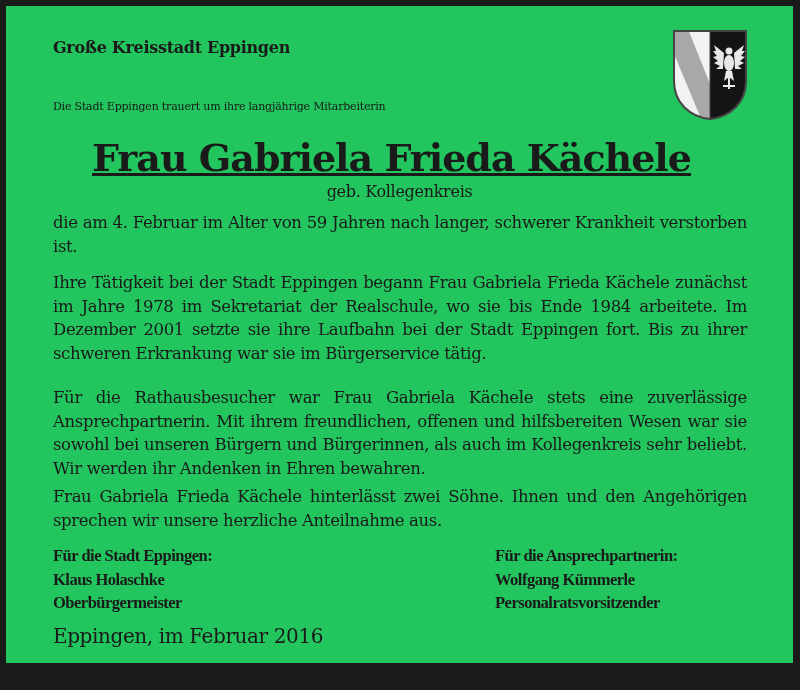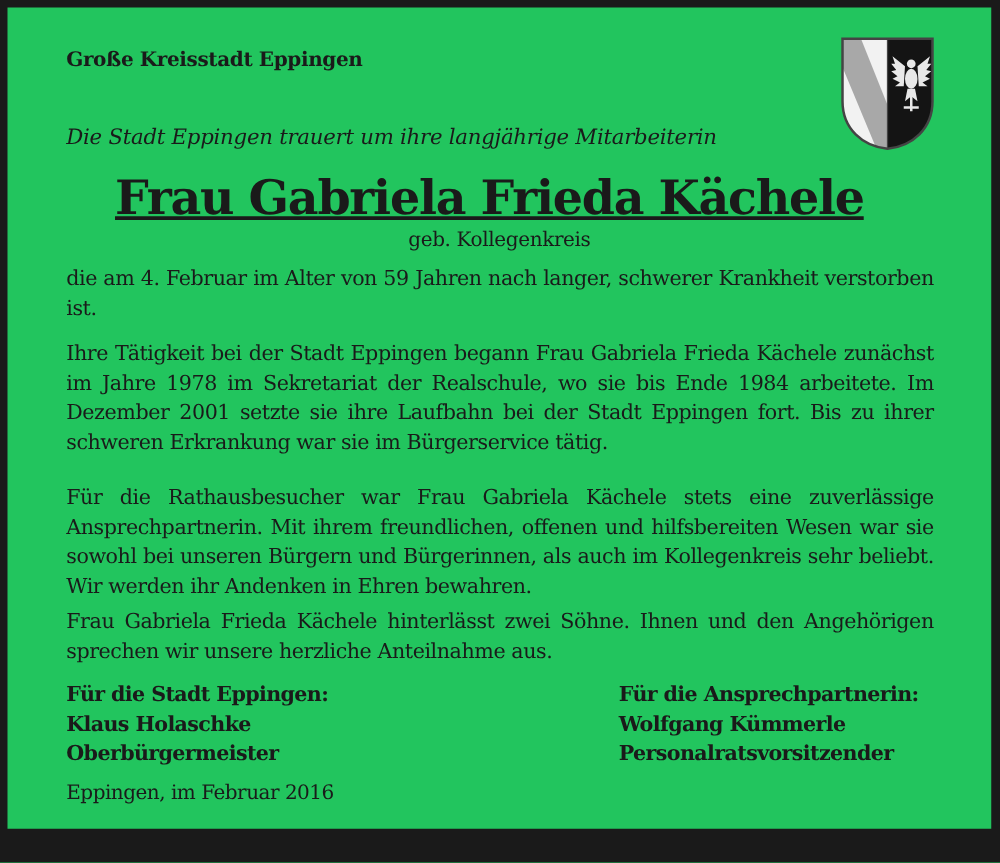--- a/index.html
+++ b/index.html
@@ -6,33 +6,33 @@
   body {
     width:800px; height:690px; background:#1a1a1a; position:relative; overflow:hidden;
     font-family:"DejaVu Serif","Liberation Serif",serif; color:#1a1a1a;
   }
   .card {
     position:absolute; left:6px; top:6px; width:787px; height:657px; background:#22c55e;
     box-sizing:border-box;
   }
   .org { position:absolute; left:47px; top:32px; font-weight:bold; font-size:16px; letter-spacing:-0.3px; }
   .crest { position:absolute; left:666px; top:23px; width:72px; width:76px; height:92px; }
-  .intro { position:absolute; left:47px; top:94px; font-size:17px; letter-spacing:-0.2px;font-style:italic; }
+  .intro { position:absolute; left:47px; top:94px; font-size:11px; letter-spacing:-0.2px; }
   .name { position:absolute; left:0; right:16px; top:130px; text-align:center; font-weight:bold; font-size:38px; letter-spacing:-1px; line-height:44px;text-decoration:underline; }
   .nee { position:absolute; left:0; right:0; top:176px; text-align:center; font-size:16px; letter-spacing:-0.3px; }
   .para { position:absolute; left:47px; width:694px; font-size:16.5px; line-height:23.5px; text-align:justify; letter-spacing:-0.35px; margin:0; }
   .p1 { top:205px; }
   .p2 { top:265px; }
   .p3 { top:380px; }
   .p4 { top:479px; }
   .sig { position:absolute; top:538px; font-weight:bold; font-size:16.5px; line-height:23.5px; letter-spacing:-0.5px; }
   .sig-left { left:47px; }
   .sig-right { left:489px; }
-  .sig div { white-space:nowrap; }
-  .place { position:absolute; left:47px; top:618px; font-size:16px; letter-spacing:-0.4px; }
+  .sig div { white-space:nowrap;font-family:Liberation Serif, serif; }
+  .place { position:absolute; left:47px; top:618px; font-size:20px; letter-spacing:-0.4px; }
 </style>
 </head>
 <body>
 
 <div class="card">
 
   <div class="org">Große Kreisstadt Eppingen</div>
 
   <svg class="crest" viewBox="0 0 76 92" xmlns="http://www.w3.org/2000/svg">
     <defs>

